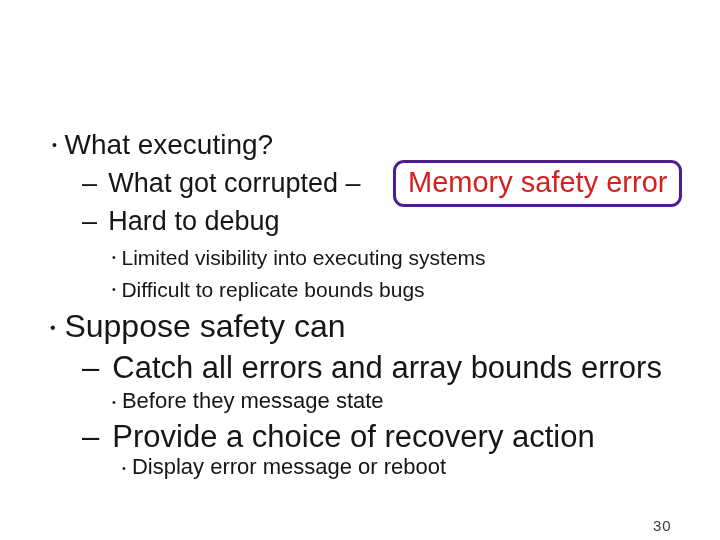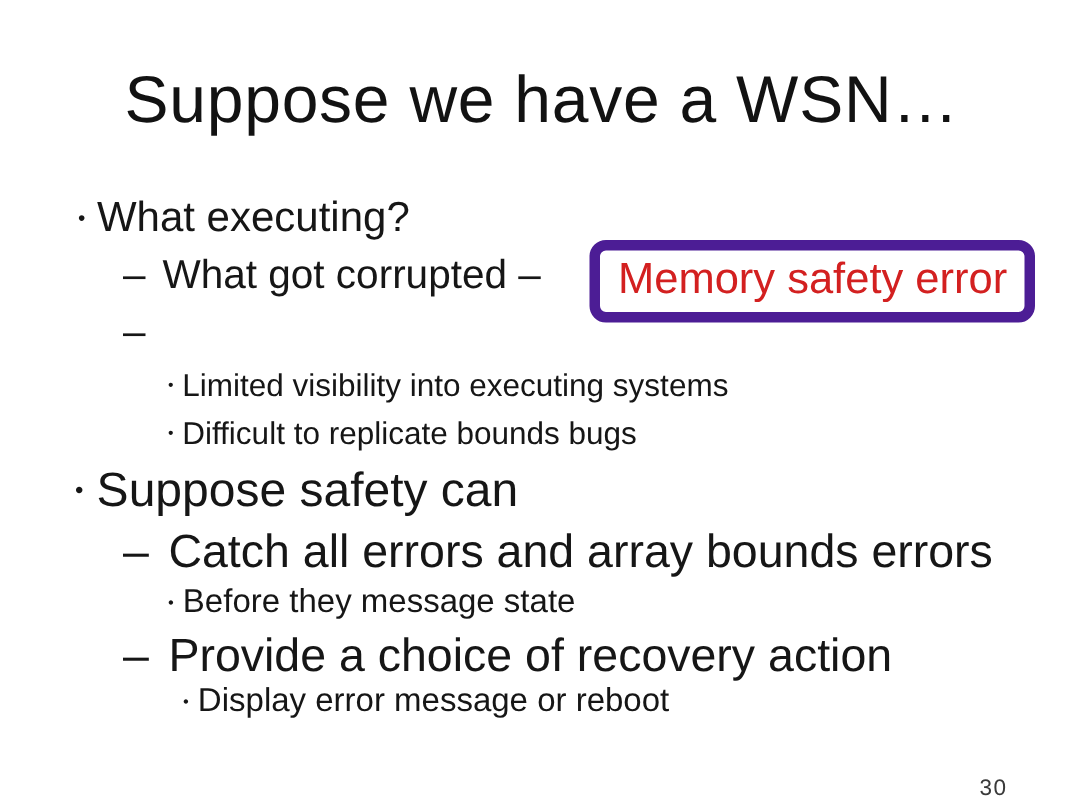--- a/index.html
+++ b/index.html
@@ -57,21 +57,21 @@
   .l2d      { left: 82px;  top: 420px; font-size: 31px; }
   .l3d      { left: 122px; top: 455px; font-size: 22px; }
 
   .highlight-box {
     position: absolute;
     left: 393px;
     top: 160px;
     display: inline-flex;
     align-items: center;
     justify-content: center;
-    border: 7px solid #4c1d95;
+    border: 3px solid #4c1d95;
     border-radius: 11px;
     padding: 3px 12px 5px 12px;
     color: #d32020;
     font-size: 29px;
     white-space: nowrap;
     background: #ffffff;
   }
 
   .page-number {
     position: absolute;
@@ -81,38 +81,38 @@
     color: #3a3a3a;
     letter-spacing: 1px;
     margin-top: 23px;
   }
 </style>
 </head>
 <body>
 
 <div class="slide">
 
-  <div class="title">Suppose we have a WSN…</div>
 
   <div class="line l1a">
     <span class="marker-dot">•</span>
     <span>What executing?</span>
   </div>
 
   <div class="line l2a">
     <span class="marker-dash">–</span>
     <span>What got corrupted –</span>
   </div>
 
   <div class="highlight-box">
     <span>Memory safety error</span>
   </div>
 
   <div class="line l2b">
     <span class="marker-dash">–</span>
+    <span>Hard to debug</span>
   </div>
 
   <div class="line l3a">
     <span class="marker-dot">•</span>
     <span>Limited visibility into executing systems</span>
   </div>
 
   <div class="line l3b">
     <span class="marker-dot">•</span>
     <span>Difficult to replicate bounds bugs</span>

